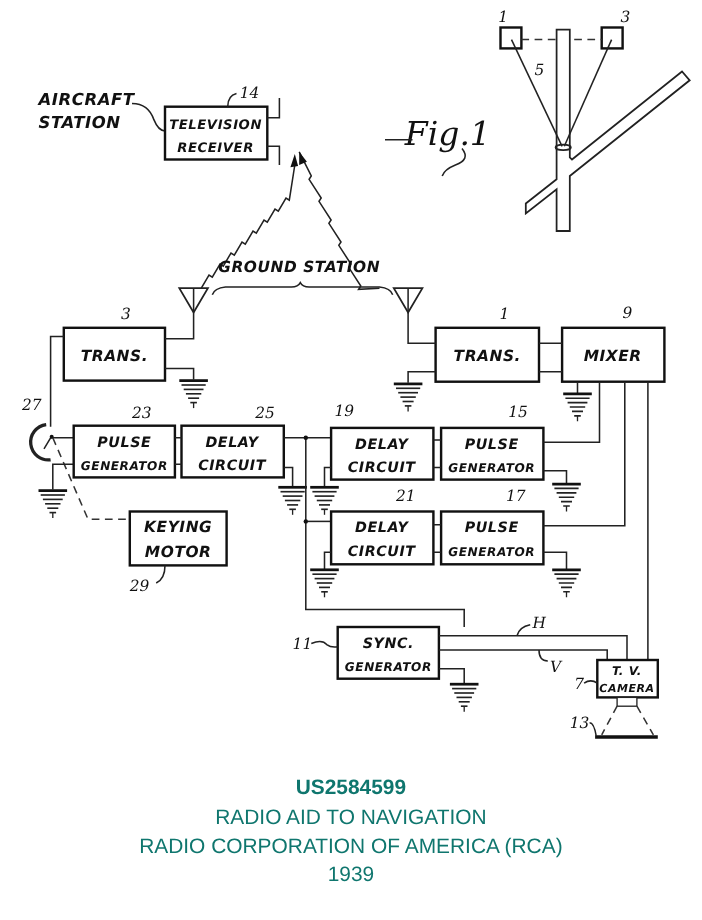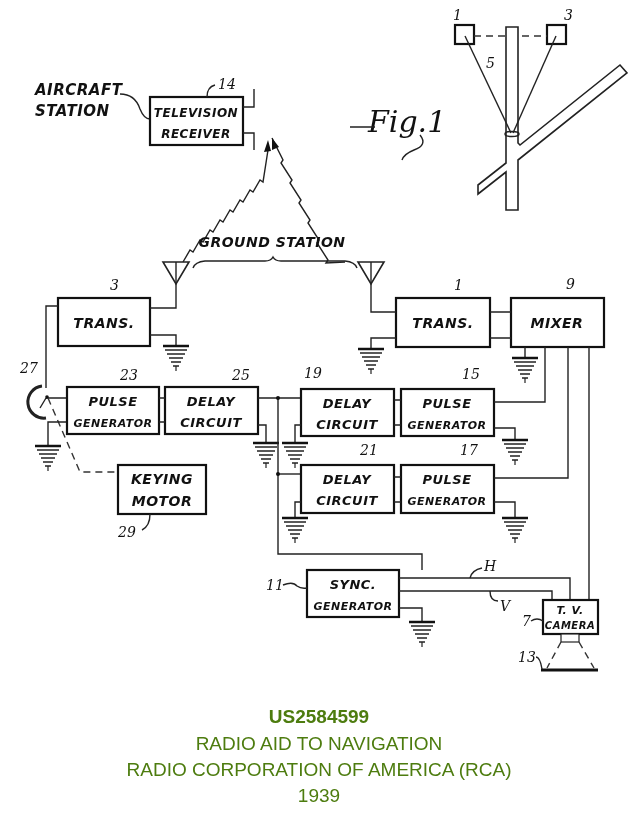--- a/index.html
+++ b/index.html
@@ -4,21 +4,21 @@
 <style>
   html, body { margin: 0; padding: 0; background: #ffffff; }
   body { width: 638px; height: 836px; position: relative; overflow: hidden; }
   #fig { position: absolute; left: 0; top: 0; width: 638px; height: 700px; }
   .box { fill: #ffffff; stroke: #111; stroke-width: 2.2; }
   .wire { fill: none; stroke: #222; stroke-width: 1.4; }
   .dash { fill: none; stroke: #333; stroke-width: 1.4; stroke-dasharray: 7 5; }
   .lbl { font-family: "DejaVu Sans", sans-serif; font-style: italic; font-weight: bold; fill: #111; letter-spacing: 0.5px; }
   .ref { font-family: "DejaVu Serif", serif; font-style: italic; fill: #111; font-size: 14px; }
   .figlbl { font-family: "DejaVu Serif", serif; font-style: italic; fill: #111; font-size: 30px; }
-  .caption { position: absolute; left: 0; width: 638px; text-align: center; font-family: "Liberation Sans", sans-serif; color: #4d7c0f; font-size: 19px; line-height: 24px; }
+  .caption { position: absolute; left: 0; width: 638px; text-align: center; font-family: "Liberation Sans", sans-serif; color: #0f766e; font-size: 19px; line-height: 24px; }
   .cap-num { top: 705px; font-weight: bold; }
   .cap-title { top: 732px; }
   .cap-assignee { top: 758px; }
   .cap-year { top: 784px; }
 </style>
 </head>
 <body>
 
 <svg id="fig" viewBox="0 0 638 700">
   <defs>

